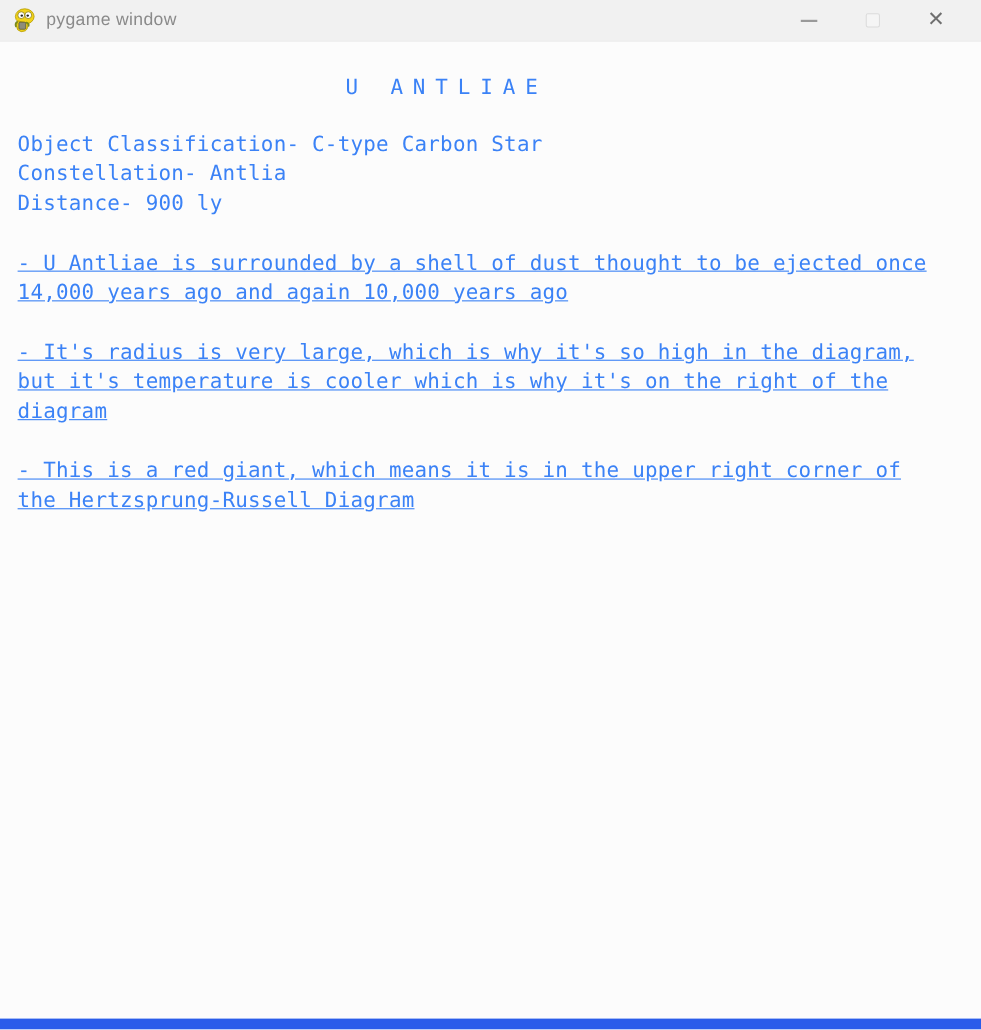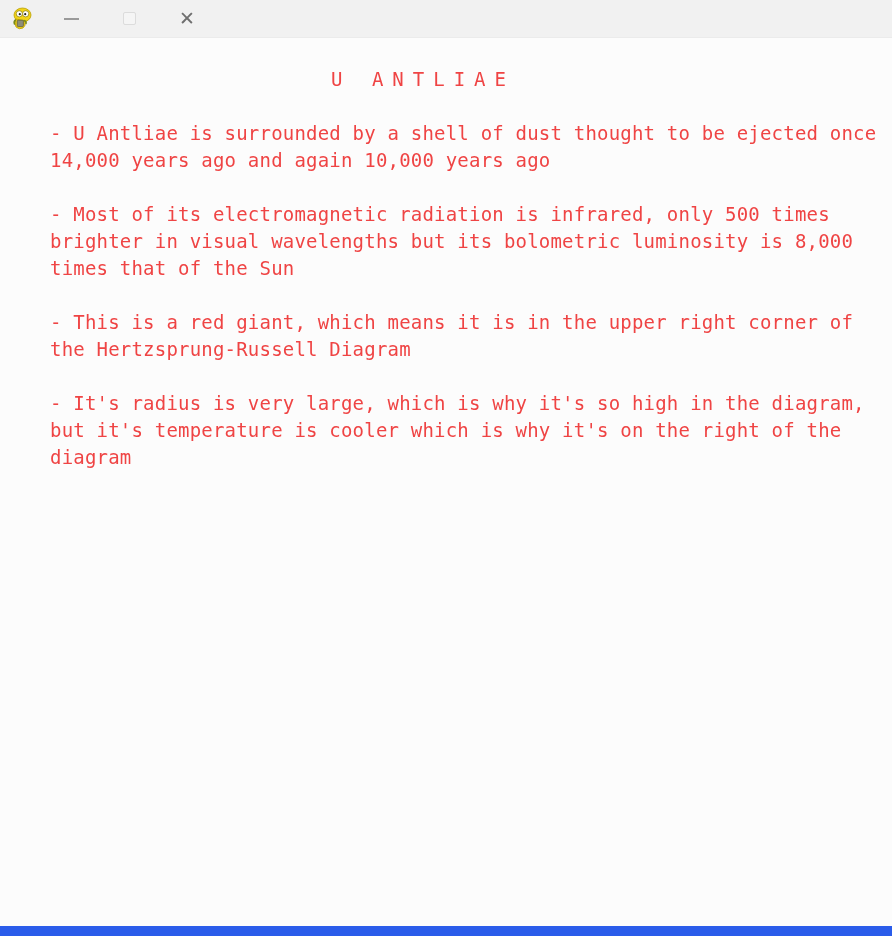--- a/index.html
+++ b/index.html
@@ -56,44 +56,44 @@
   .glyph-close {
     font-family: "DejaVu Sans", sans-serif;
     font-size: 19px;
     color: #6f6f6f;
     line-height: 1;
   }
 
   
   .content {
     padding: 28px 4px 0 16px;
-    color: #ef4444;
+    color: #3b82f6;
     font-size: 19px;
     line-height: 27px;
     letter-spacing: 0.2px;
     background: #fcfcfc;
     height: 888px;
-    margin-left: 34px;
   }
   .doc-title {
     text-align: center;
     letter-spacing: 9px;
     position: relative;
     left: -46px;
     white-space: nowrap;
     font-weight: normal;
     font-size: 19px;
   }
   .info-block {
     margin-top: 25px;
     white-space: pre-wrap;
   }
   .para {
     margin-top: 27px;
     white-space: pre-wrap;
+    text-decoration: underline;
   }
 
   
   .bottom-strip {
     position: absolute;
     left: 0; bottom: 0;
     width: 100%; height: 10px;
   }
 </style>
 </head>
@@ -105,40 +105,41 @@
     <ellipse cx="12.5" cy="8" rx="8.5" ry="7" fill="#f2d319" stroke="#b99f00" stroke-width="0.8"></ellipse>
     <path d="M6 12 Q4 16 6 20 Q9 23 13 21 Q16 19 15 14 Z" fill="#f2d319" stroke="#b99f00" stroke-width="0.8"></path>
     <circle cx="9.3" cy="6.8" r="3.1" fill="#ffffff" stroke="#8a7a00" stroke-width="0.7"></circle>
     <circle cx="15.7" cy="6.8" r="3.1" fill="#ffffff" stroke="#8a7a00" stroke-width="0.7"></circle>
     <circle cx="9.8" cy="7.2" r="1.1" fill="#222222"></circle>
     <circle cx="15.2" cy="7.2" r="1.1" fill="#222222"></circle>
     <rect x="7.2" y="13.2" width="6.2" height="6.4" rx="1" fill="#8d8d7a" stroke="#55553f" stroke-width="0.7"></rect>
     <path d="M5.5 13 Q3.5 14.5 4.5 17" fill="none" stroke="#7a8a1a" stroke-width="1.6" stroke-linecap="round"></path>
     <path d="M14 13.5 Q16.5 14 16 16.5" fill="none" stroke="#7a8a1a" stroke-width="1.6" stroke-linecap="round"></path>
   </svg>
+  <div class="win-title">pygame window</div>
   <div class="win-controls">
     <div class="win-btn">
       <span class="glyph-minimize"></span>
     </div>
     <div class="win-btn">
       <span class="glyph-maximize"></span>
     </div>
     <div class="win-btn">
       <span class="glyph-close">✕</span>
     </div>
   </div>
 </div>
 
 <div class="content" style="background: rgb(252, 252, 252);">
   <div class="doc-title">U ANTLIAE</div>
+  <div class="info-block">Object Classification- C-type Carbon Star
+Constellation- Antlia
+Distance- 900 ly</div>
   <div class="para">- U Antliae is surrounded by a shell of dust thought to be ejected once
 14,000 years ago and again 10,000 years ago</div>
-  <div class="para">- Most of its electromagnetic radiation is infrared, only 500 times
-brighter in visual wavelengths but its bolometric luminosity is 8,000
-times that of the Sun</div>
-  <div class="para">- This is a red giant, which means it is in the upper right corner of
-the Hertzsprung-Russell Diagram</div>
   <div class="para">- It's radius is very large, which is why it's so high in the diagram,
 but it's temperature is cooler which is why it's on the right of the
 diagram</div>
+  <div class="para">- This is a red giant, which means it is in the upper right corner of
+the Hertzsprung-Russell Diagram</div>
 </div>
 
 <div class="bottom-strip" style="background: rgb(42, 92, 234);"></div>
 
 </body></html>

